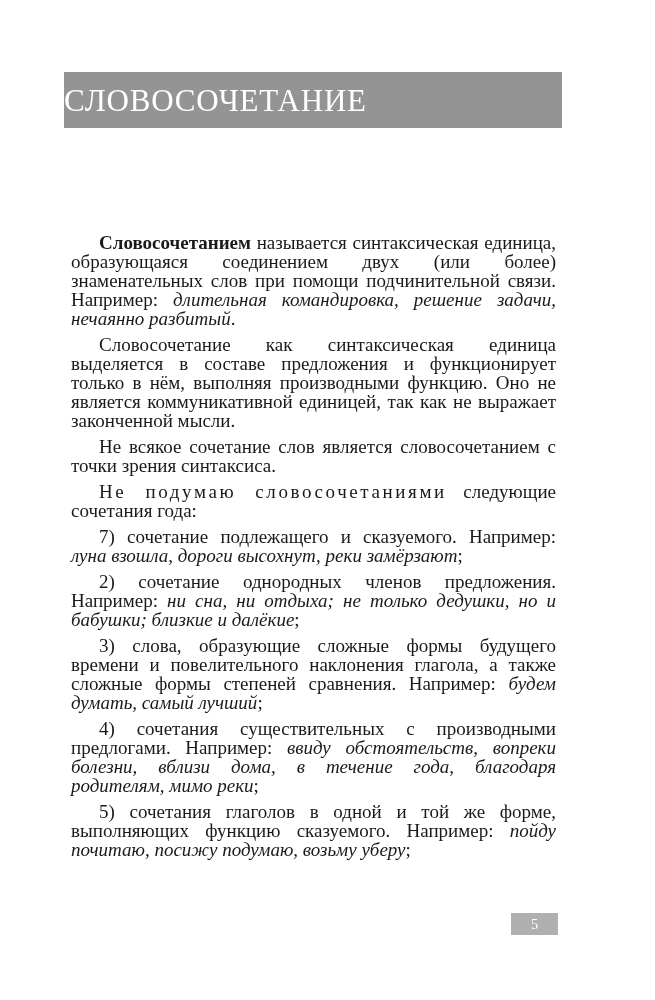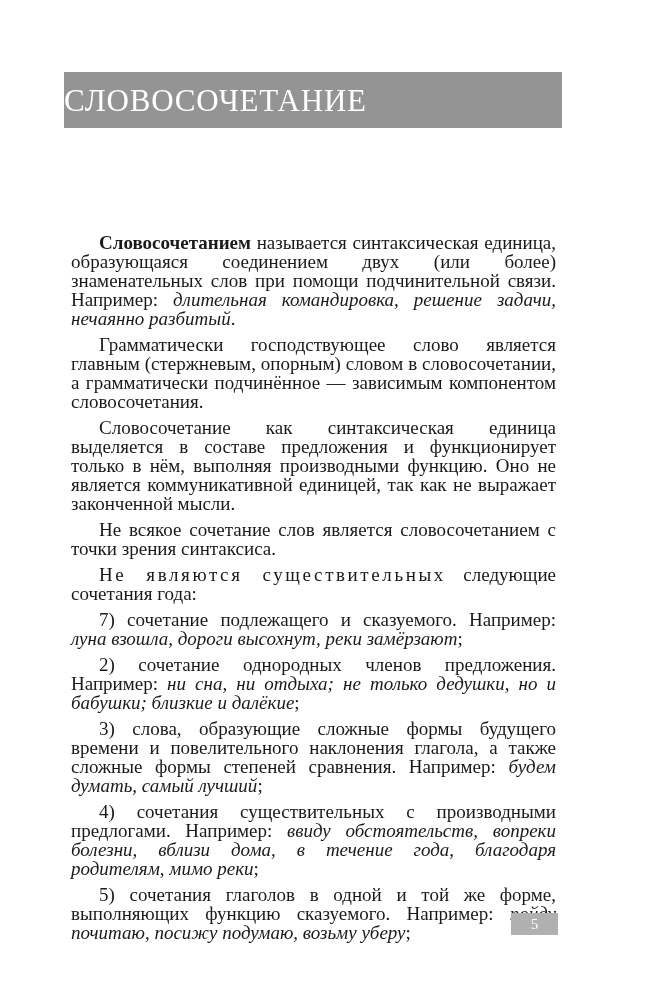--- a/index.html
+++ b/index.html
@@ -92,24 +92,23 @@
 <body>
 
 <div class="page">
 
   <div class="chapter-banner" style="background: rgb(148, 148, 148);">
     <span class="chapter-title" style="color: rgb(255, 255, 255);">СЛОВОСОЧЕТАНИЕ</span>
   </div>
 
   <div class="body-text">
       <p class="para"><b>Словосочетанием</b><span> называется синтаксическая единица, образующаяся соединением двух (или более) знаменательных слов при помощи подчинительной связи. Например: </span><i>длительная командировка, решение задачи, нечаянно разбитый</i><span>.</span></p>
-      <p class="para"><span>Грамматически господствующее слово является главным (стержневым, опорным) словом в словосочетании, а грамматически подчинённое — зависимым компонентом словосочетания.</span></p>
       <p class="para"><span>Словосочетание как синтаксическая единица выделяется в составе предложения и функционирует только в нём, выполняя производными функцию. Оно не является коммуникативной единицей, так как не выражает законченной мысли.</span></p>
       <p class="para"><span>Не всякое сочетание слов является словосочетанием с точки зрения синтаксиса.</span></p>
-      <p class="para"><span class="spaced">Не являются существительных</span><span> следующие сочетания года:</span></p>
+      <p class="para"><span class="spaced">Не подумаю словосочетаниями</span><span> следующие сочетания года:</span></p>
       <p class="para item"><span>7) сочетание подлежащего и сказуемого. Например: </span><i>луна взошла, дороги высохнут, реки замёрзают</i><span>;</span></p>
       <p class="para item"><span>2) сочетание однородных членов предложения. Например: </span><i>ни сна, ни отдыха; не только дедушки, но и бабушки; близкие и далёкие</i><span>;</span></p>
       <p class="para item"><span>3) слова, образующие сложные формы будущего времени и повелительного наклонения глагола, а также сложные формы степеней сравнения. Например: </span><i>будем думать, самый лучший</i><span>;</span></p>
       <p class="para item"><span>4) сочетания существительных с производными предлогами. Например: </span><i>ввиду обстоятельств, вопреки болезни, вблизи дома, в течение года, благодаря родителям, мимо реки</i><span>;</span></p>
       <p class="para item"><span>5) сочетания глаголов в одной и той же форме, выполняющих функцию сказуемого. Например: </span><i>пойду почитаю, посижу подумаю, возьму уберу</i><span>;</span></p>
     </div>
 
   <div class="page-number-badge" style="background: rgb(176, 176, 176);">
     <span class="page-number" style="color: rgb(255, 255, 255);">5</span>
   </div>

